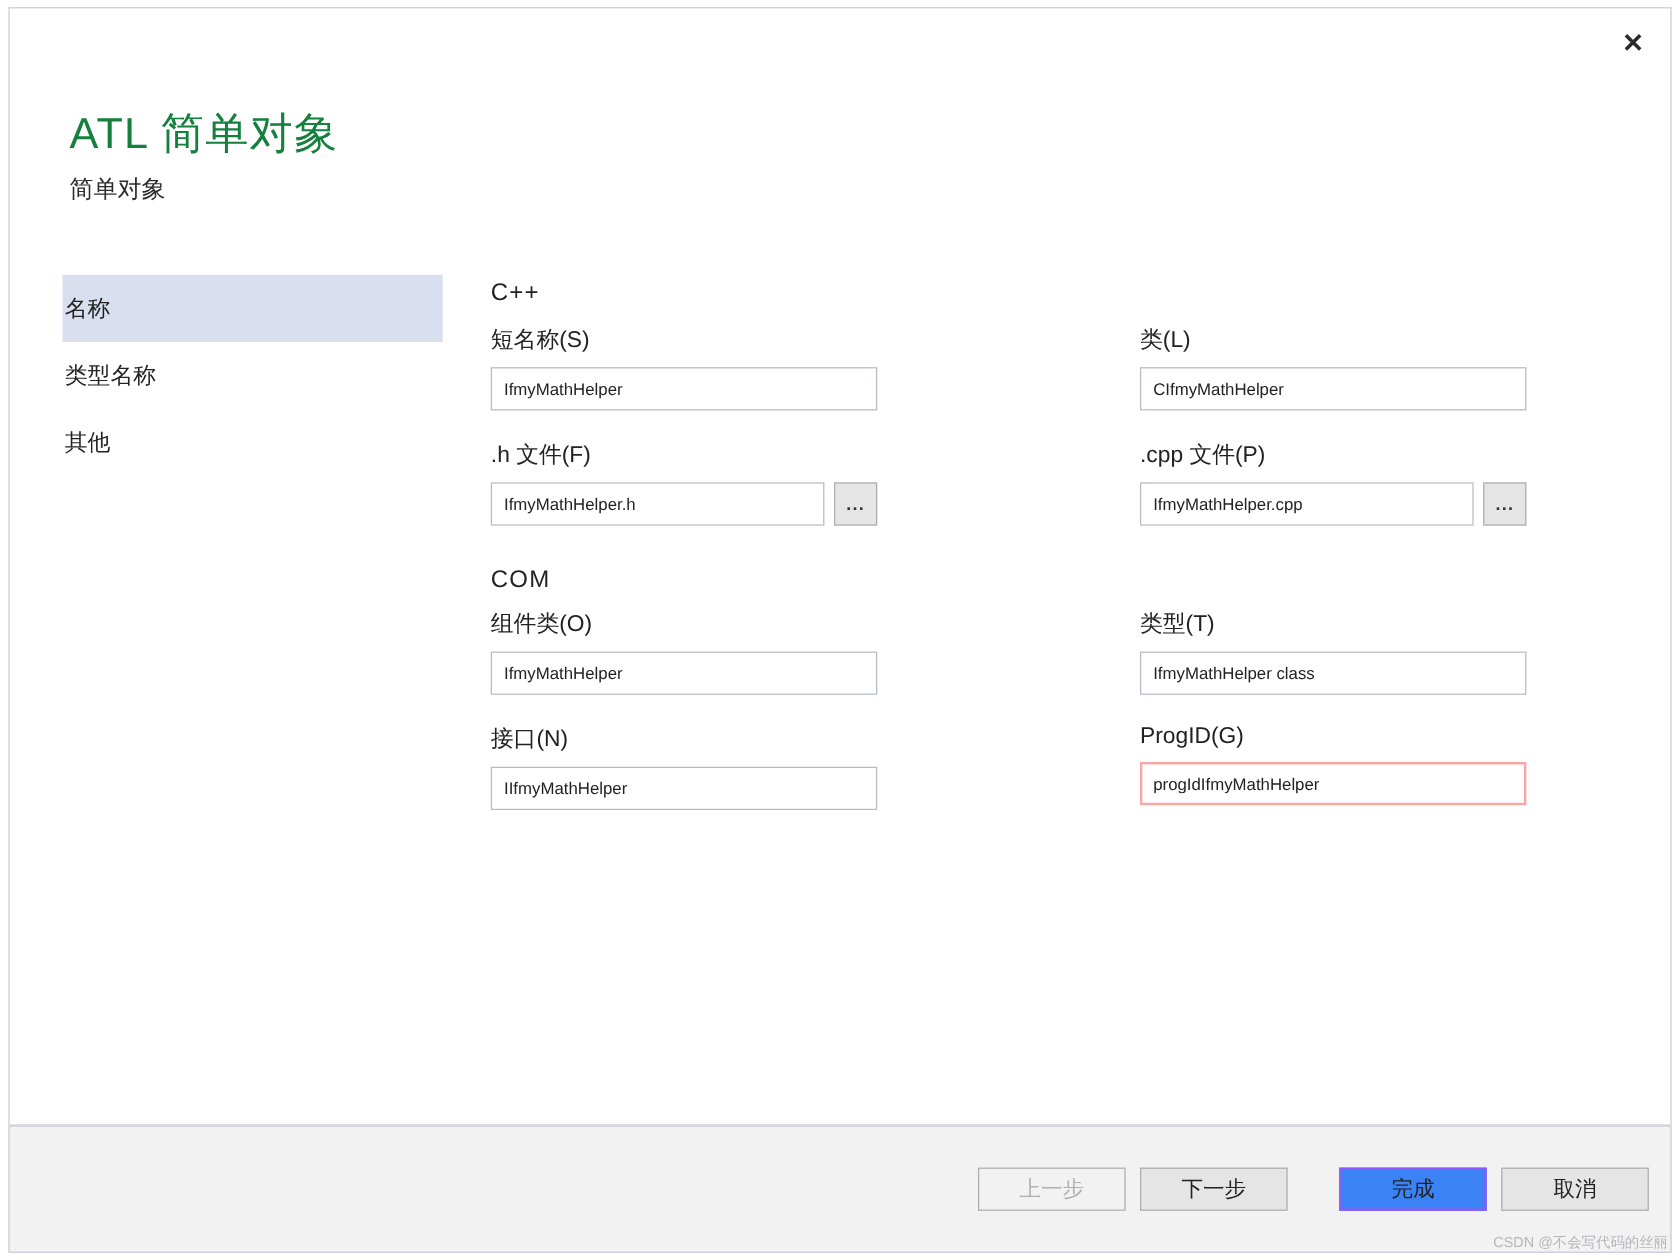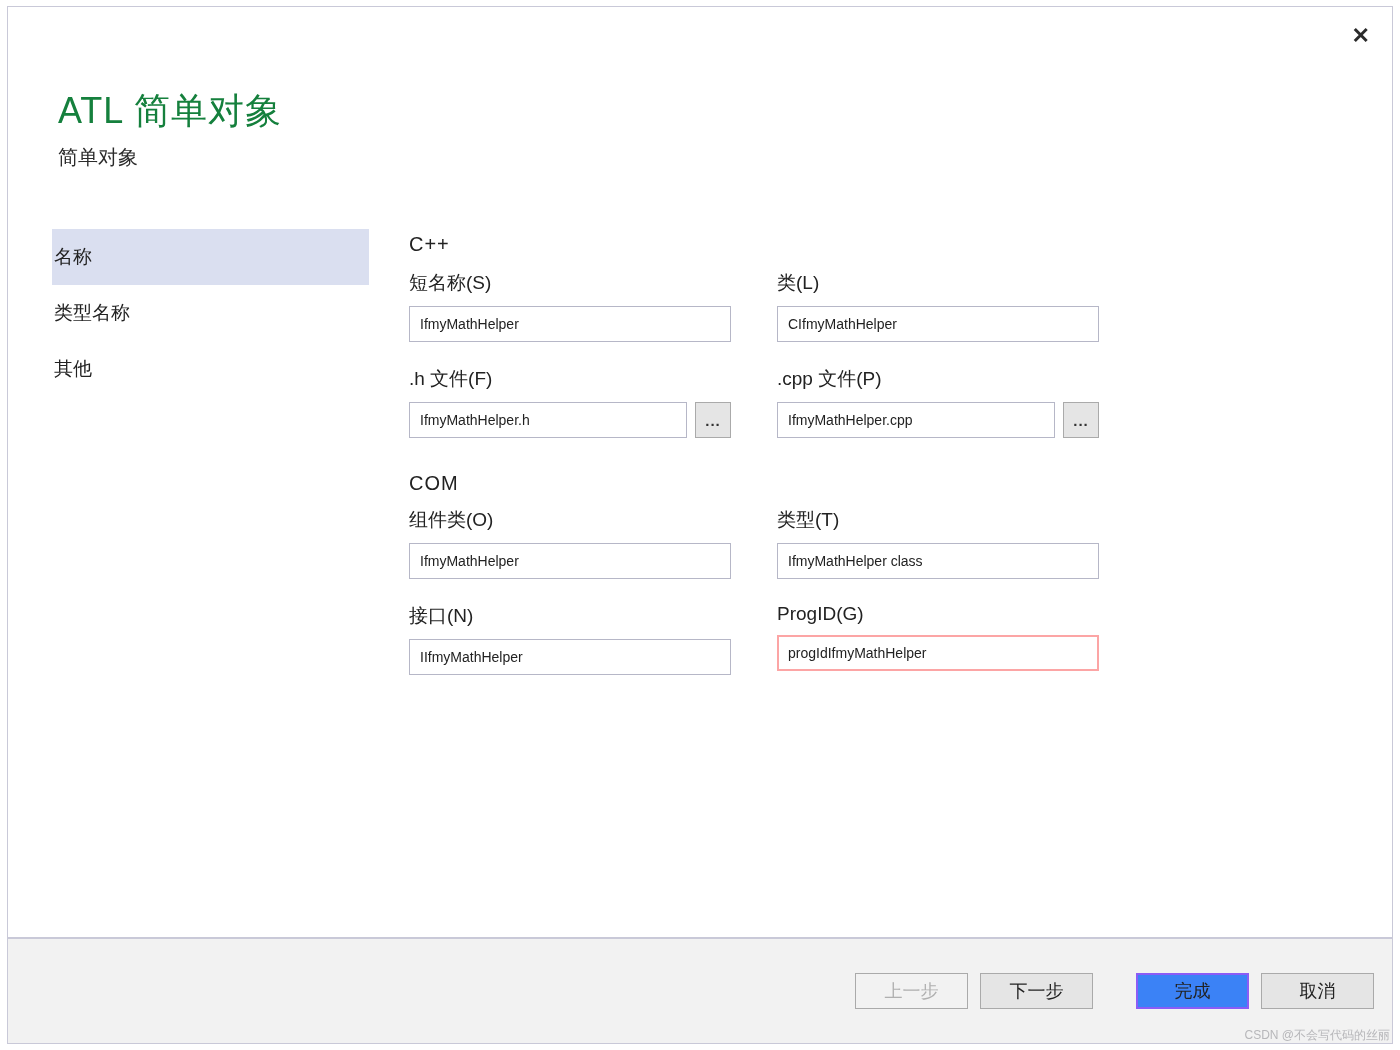--- a/index.html
+++ b/index.html
@@ -68,22 +68,23 @@
     .section-title {
       font-size: 20px;
       color: #222;
       margin-top: 4px;
       margin-bottom: 14px;
       letter-spacing: 1px;
     }
     .section-title.com { margin-top: 34px; margin-bottom: 12px; }
     .row {
       display: flex;
-      gap: 46px;
+      gap: 112px;
       margin-bottom: 24px;
+      justify-content: space-between;
     }
     .col { width: 322px; }
     .label {
       font-size: 19px;
       color: #222;
       margin-bottom: 10px;
       display: block;
     }
     .input-wrap {
       display: flex;
@@ -122,21 +123,21 @@
       height: 106px;
       border: 1px solid #c9c9d8;
       background: #f2f2f2;
       display: flex;
       align-items: center;
       justify-content: flex-end;
       padding-right: 18px;
       gap: 12px;
     }
     .btn {
-      width: 113px;
+      width: 123px;
       height: 36px;
       border: 1px solid #aaa;
       background: #e5e5e5;
       font-size: 18px;
       color: #222;
       cursor: pointer;
       font-family: inherit;
     }
     .btn.disabled { color: #b0b0b0; background: #f2f2f2; cursor: default; }
     .btn.primary { border: 2px solid #8b5cf6; background: #3b82f6; margin-left: 31px; }

